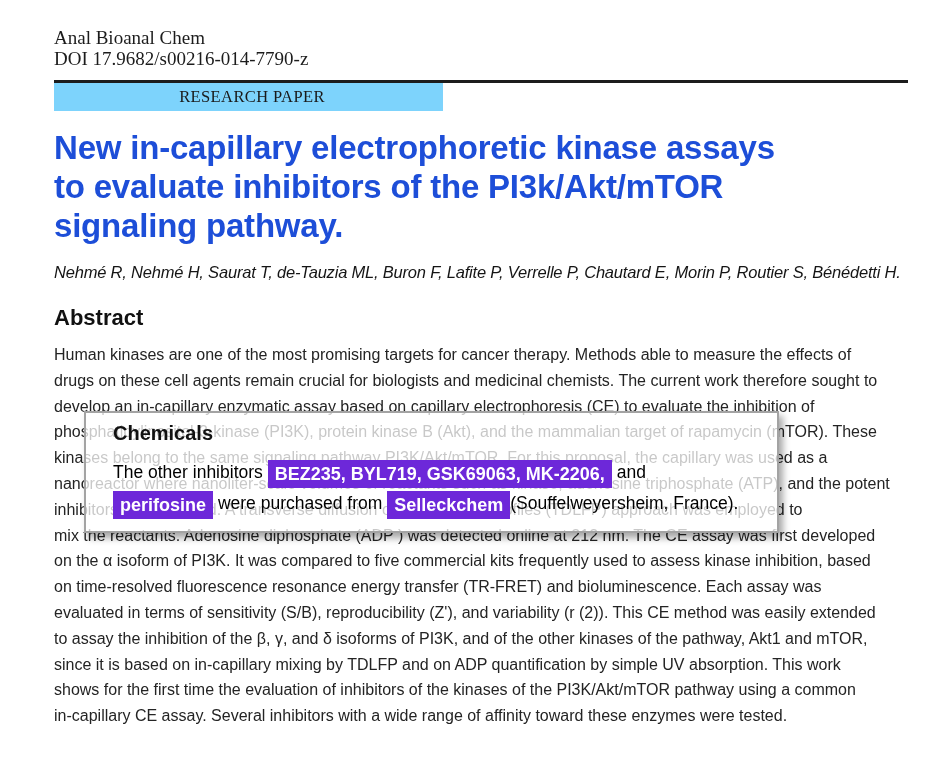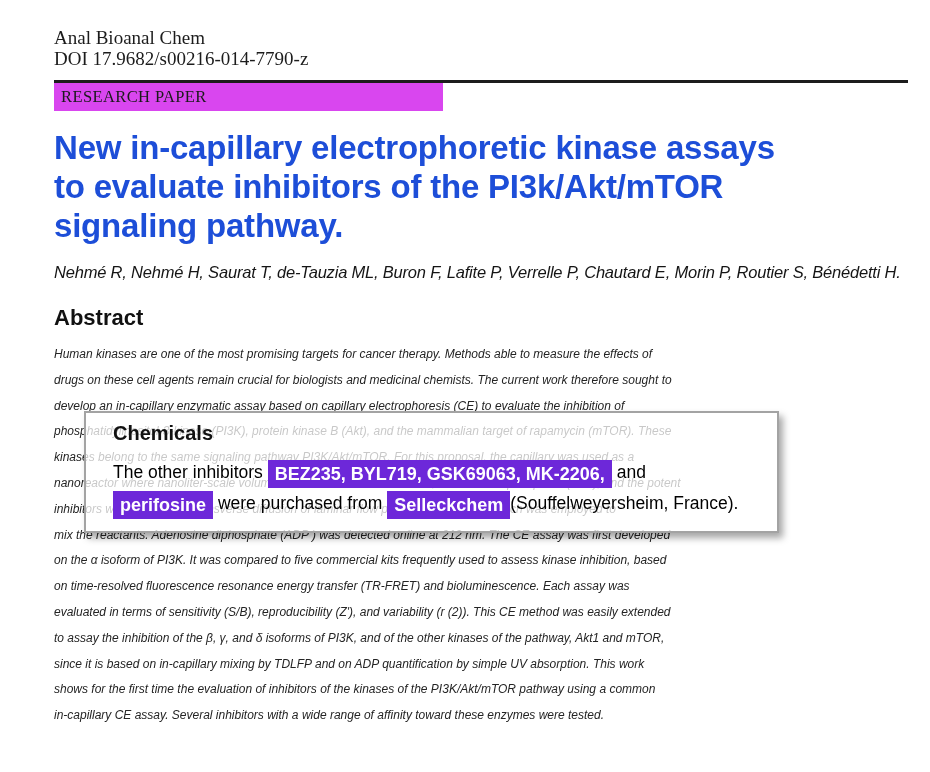--- a/index.html
+++ b/index.html
@@ -10,40 +10,40 @@
   }
   .journal-header{
     padding-top:27px;margin-left:54px;
     font-family:"Liberation Serif","DejaVu Serif",serif;
     font-size:19px;line-height:21px;color:#1c1c1c;
   }
   .top-rule{
     margin:11px 0 0 54px;width:854px;height:3px;background:#1c1c1c;
   }
   .banner{
-    margin-left:54px;width:389px;height:28px;background:#d946ef;
+    margin-left:54px;width:389px;height:28px;background:#7dd3fc;
     font-family:"Liberation Serif","DejaVu Serif",serif;
     font-size:16.5px;color:#1a1a1a;line-height:28px;padding-left:7px;
-    box-sizing:border-box;letter-spacing:0.4px;
+    box-sizing:border-box;letter-spacing:0.4px;text-align:center;
   }
   .title{
     margin:17px 0 0 54px;width:852px;
     font-size:33px;line-height:39px;font-weight:bold;color:#1d4ed8;
     letter-spacing:-0.2px;
   }
   .title .tline{display:block;white-space:nowrap;}
   .authors{
     margin:16px 0 0 54px;font-size:16.5px;line-height:22px;color:#151515;
     letter-spacing:-0.2px;white-space:nowrap;font-style:italic;
   }
   .abstract-heading{
     margin:22px 0 0 54px;font-size:22px;font-weight:bold;color:#111;
   }
   .abstract{
-    margin:11px 0 0 54px;font-size:12px;line-height:25.8px;color:#242424;font-style:italic;
+    margin:11px 0 0 54px;font-size:16px;line-height:25.8px;color:#242424;
   }
   .abstract .aline{display:block;white-space:nowrap;}
 
   
   .popup{
     position:absolute;left:84px;top:411px;width:695px;min-height:121px;
     box-sizing:border-box;background:rgba(255,255,255,0.75);
     border:2px solid #a3a3a3;
     box-shadow:4px 5px 7px rgba(0,0,0,0.35);
     padding:9px 0 12px 27px;

